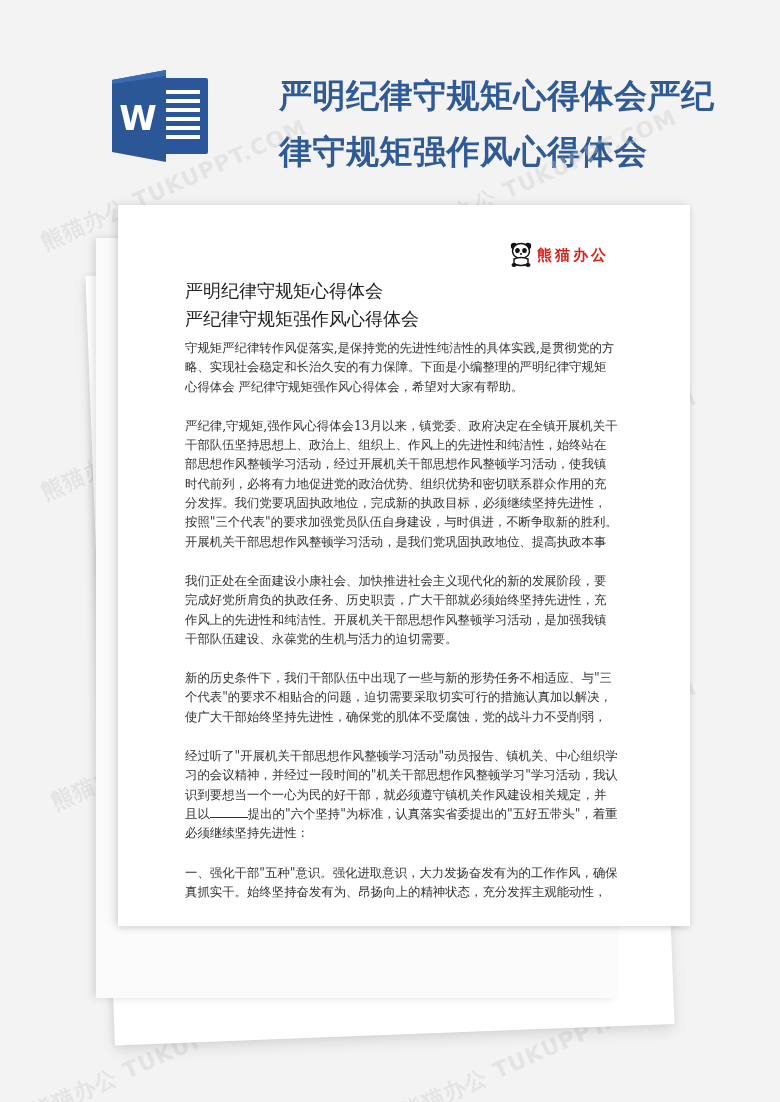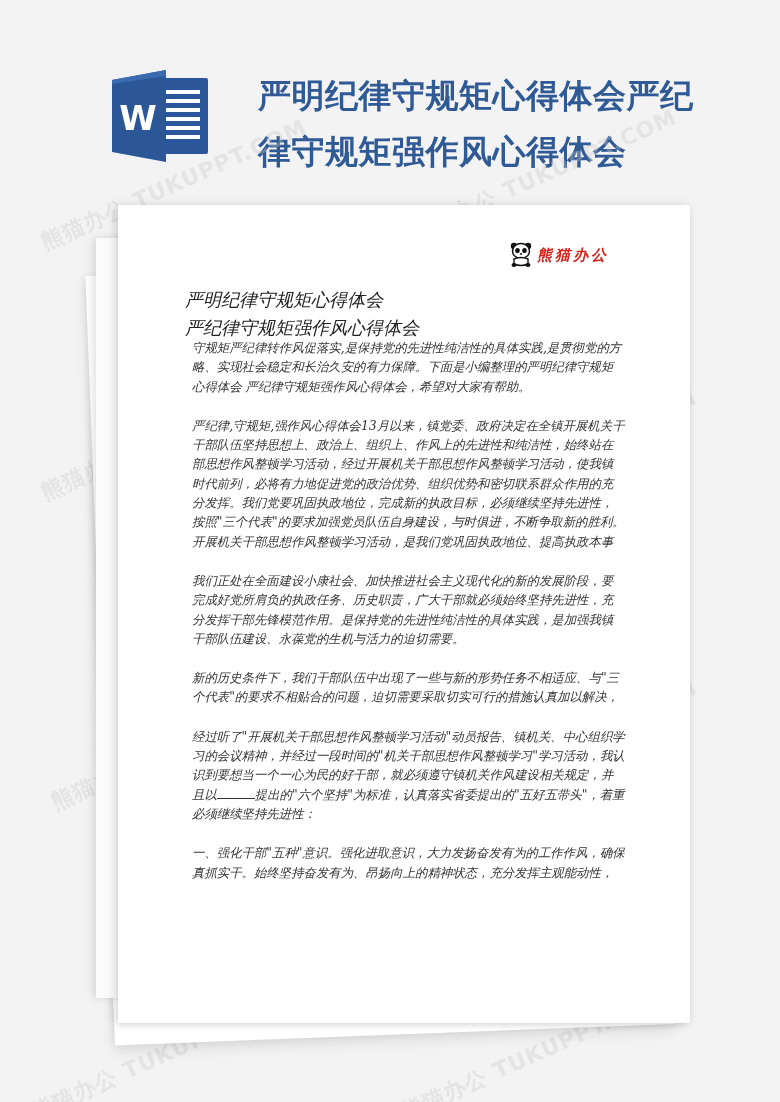--- a/index.html
+++ b/index.html
@@ -36,20 +36,21 @@
       color: #2f5a96;
       font-family: "DejaVu Serif", "Liberation Serif", serif;
       font-weight: bold;
       font-size: 33px;
       line-height: 56px;
       letter-spacing: 0.5px;
     }
     .doc-title .line {
       display: block;
       white-space: nowrap;
+      margin-left: 21px;
     }
 
     
     .paper-back {
       position: absolute;
       left: 100px;
       top: 265px;
       width: 560px;
       height: 770px;
       background: #ffffff;
@@ -64,24 +65,23 @@
       width: 520px;
       height: 760px;
       background: #fbfbfb;
       box-shadow: -3px 0 8px rgba(0,0,0,0.12);
     }
     .page {
       position: absolute;
       left: 118px;
       top: 205px;
       width: 572px;
-      height: 818px;
+      height: 721px;
       background: #ffffff;
       box-shadow: 0 2px 6px rgba(0,0,0,0.10), -4px 0 10px rgba(0,0,0,0.10);
-      font-style: italic;
     }
 
     
     .brand {
       position: absolute;
       left: 392px;
       top: 37px;
       display: flex;
       align-items: center;
       gap: 5px;
@@ -95,41 +95,41 @@
       font-family: "DejaVu Sans", "Liberation Sans", sans-serif;
       font-weight: bold;
       font-size: 15px;
       letter-spacing: 3px;
     }
 
     
     .page-heading {
       position: absolute;
       left: 67px;
-      top: 81px;
+      top: 72px;
       color: #222;
       font-family: "DejaVu Sans", "Liberation Sans", sans-serif;
       font-size: 18px;
       line-height: 28px;
     }
     .page-heading .line { display: block; white-space: nowrap; }
 
     
     .body-text {
       position: absolute;
       left: 67px;
       top: 133px;
       width: 440px;
       color: #333;
       font-family: "DejaVu Serif", "Liberation Serif", serif;
       font-size: 12.4px;
       line-height: 19.3px;
     }
     .para {
-      margin: 0 0 20px 7px;
+      margin: 0 0 20px 0;
       text-align: justify;
     }
     .para .ln {
       display: block;
       white-space: nowrap;
     }
     .blank {
       display: inline-block;
       width: 38px;
       border-bottom: 1px solid #333;
@@ -220,26 +220,27 @@
       <span class="ln">干部队伍坚持思想上、政治上、组织上、作风上的先进性和纯洁性，始终站在</span>
       <span class="ln">部思想作风整顿学习活动，经过开展机关干部思想作风整顿学习活动，使我镇</span>
       <span class="ln">时代前列，必将有力地促进党的政治优势、组织优势和密切联系群众作用的充</span>
       <span class="ln">分发挥。我们党要巩固执政地位，完成新的执政目标，必须继续坚持先进性，</span>
       <span class="ln">按照"三个代表"的要求加强党员队伍自身建设，与时俱进，不断争取新的胜利。</span>
       <span class="ln">开展机关干部思想作风整顿学习活动，是我们党巩固执政地位、提高执政本事</span>
     </p>
     <p class="para">
       <span class="ln">我们正处在全面建设小康社会、加快推进社会主义现代化的新的发展阶段，要</span>
       <span class="ln">完成好党所肩负的执政任务、历史职责，广大干部就必须始终坚持先进性，充</span>
-      <span class="ln">分发挥干部先锋模范作用。是保持党的先进性纯洁性的具体实践，是加强我镇</span>
+      <span class="ln">作风上的先进性和纯洁性。开展机关干部思想作风整顿学习活动，是加强我镇</span>
       <span class="ln">干部队伍建设、永葆党的生机与活力的迫切需要。</span>
     </p>
     <p class="para">
       <span class="ln">新的历史条件下，我们干部队伍中出现了一些与新的形势任务不相适应、与"三</span>
       <span class="ln">个代表"的要求不相贴合的问题，迫切需要采取切实可行的措施认真加以解决，</span>
+      <span class="ln">使广大干部始终坚持先进性，确保党的肌体不受腐蚀，党的战斗力不受削弱，</span>
     </p>
     <p class="para">
       <span class="ln">经过听了"开展机关干部思想作风整顿学习活动"动员报告、镇机关、中心组织学</span>
       <span class="ln">习的会议精神，并经过一段时间的"机关干部思想作风整顿学习"学习活动，我认</span>
       <span class="ln">识到要想当一个一心为民的好干部，就必须遵守镇机关作风建设相关规定，并</span>
       <span class="ln"><span>且以</span><span class="blank"></span><span>提出的"六个坚持"为标准，认真落实省委提出的"五好五带头"，着重</span></span>
       <span class="ln">必须继续坚持先进性：</span>
     </p>
     <p class="para">
       <span class="ln">一、强化干部"五种"意识。强化进取意识，大力发扬奋发有为的工作作风，确保</span>

